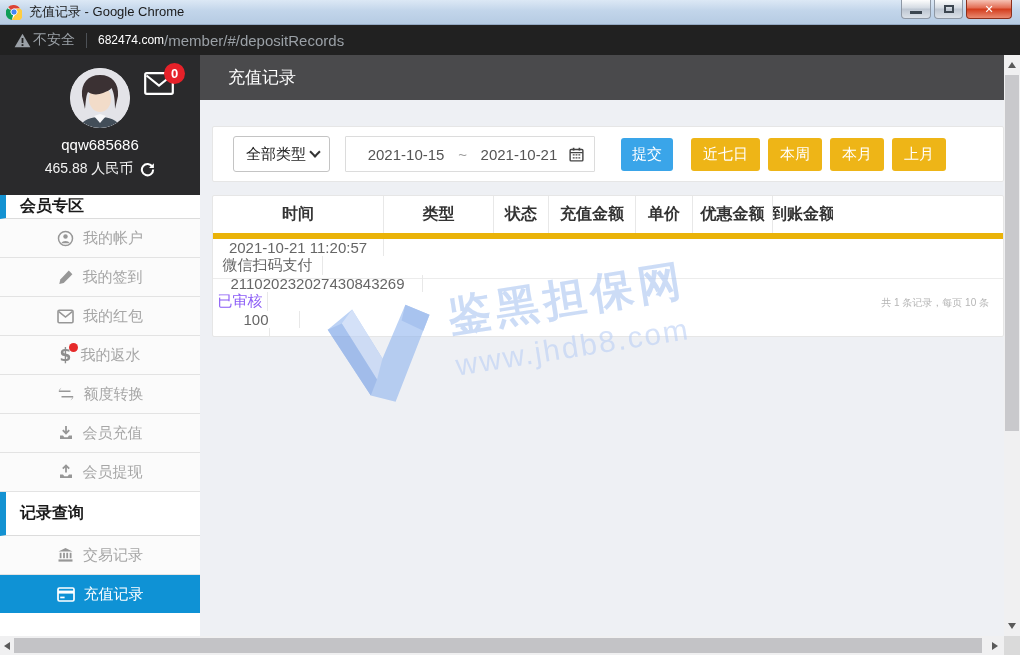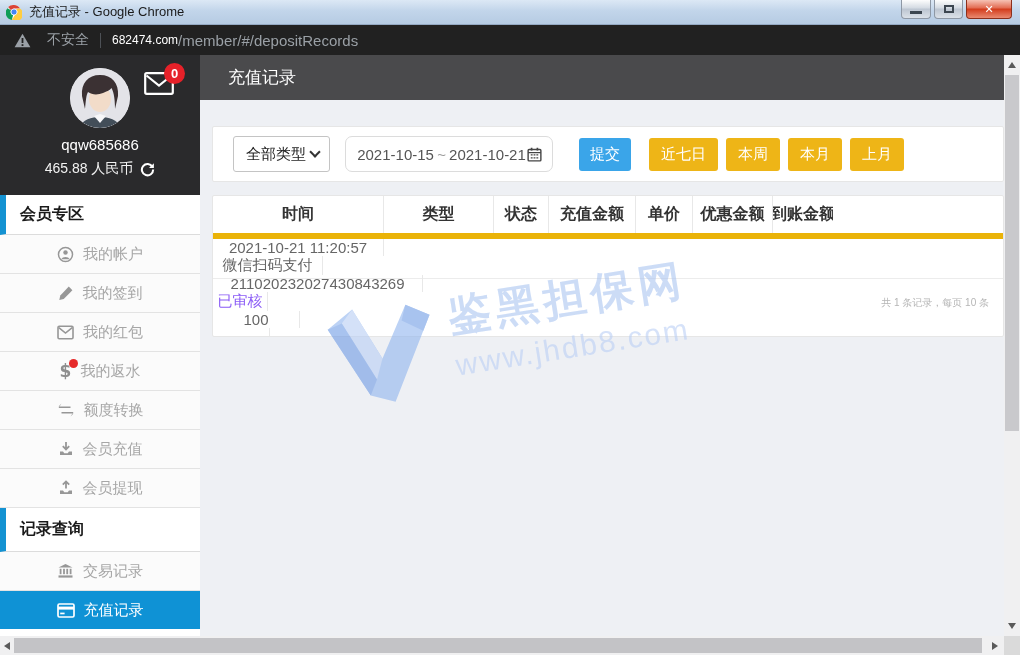--- a/index.html
+++ b/index.html
@@ -19,41 +19,41 @@
     font-size:10px; font-weight:bold; }
   .winbtn.min { width:30px; } .winbtn.max { width:29px; }
   .winbtn.close { width:46px; border-color:#8c2f1c;
     background:linear-gradient(#f6c2b4,#e26a50 45%,#d23b1b 50%,#ea8a71); color:#fff; font-size:11px; }
   .min-glyph { width:12px; height:3px; background:#3c4650; margin-top:7px; }
   .max-glyph { width:10px; height:8px; border:2px solid #3c4650; }
   
   .addressbar { position:absolute; left:0; top:25px; width:1020px; height:30px;
     background:#212121; display:flex; align-items:center; padding-left:14px; }
   .addr-sep { width:1px; height:15px; background:#4d5156; margin:0 11px; }
-  .addr-warn { display:flex; align-items:center; gap:16px; color:#9aa0a6; font-size:14px; }
+  .addr-warn { display:flex; align-items:center; gap:2px; color:#9aa0a6; font-size:14px; }
   .addr-domain { color:#fff; font-size:12px; }
   .addr-path { color:#9aa0a6; font-size:15px; }
 
   
   .sidebar { position:absolute; left:0; top:55px; width:200px; height:581px; background:#fff; }
   .main { position:absolute; left:200px; top:55px; width:804px; height:581px; background:#eef0f4; overflow:hidden; }
 
   
   .profile { position:relative; height:140px; background:#2a2a2c; display:flex;
     flex-direction:column; align-items:center; }
   .avatar { margin-top:13px; width:60px; height:60px; border-radius:50%; overflow:hidden; background:#e3e3e8; }
   .mailwrap { position:absolute; right:26px; top:17px; }
   .badge { position:absolute; right:-11px; top:-9px; min-width:21px; height:21px; border-radius:50%;
     background:#e62129; color:#fff; font-size:13px; font-weight:bold; display:flex;
     align-items:center; justify-content:center; }
   .username { color:#fff; font-size:15px; margin-top:8px; }
   .balance { color:#f2f2f2; font-size:14px; margin-top:7px; display:flex; align-items:center; gap:7px; }
 
   
-  .menu-header { height:40px; background:#fff; border-left:6px solid #1492d2;
+  .menu-header { height:24px; background:#fff; border-left:6px solid #1492d2;
     border-bottom:1px solid #dcdcdc; display:flex; align-items:center; padding-left:14px;
     font-size:16px; font-weight:bold; color:#1a1a1a; }
   .menu-header.h2 { height:44px; }
   .menu-item { height:39px; background:#fbfbfb; border-bottom:1px solid #e3e3e3;
     display:flex; align-items:center; justify-content:center; gap:9px;
     font-size:15px; color:#a6a6a6; cursor:pointer; }
   .menu-item .micon { color:#979797; display:flex; align-items:center; }
   .menu-item.active { height:38px; background:#0f92d5; color:#fff; border-bottom:none; }
   .menu-item.active .micon { color:#fff; }
   .dollar { position:relative; font-weight:bold; font-size:17px; color:#8e8e8e; font-family:"DejaVu Sans",sans-serif; }
@@ -62,21 +62,21 @@
   
   .main-header { height:45px; background:#4a4a4c; color:#fff; font-size:17px;
     display:flex; align-items:center; padding-left:28px; }
   .filter-panel { margin:26px 0 0 12px; width:792px; height:56px; background:#fff;
     border:1px solid #e6e6e6; border-radius:2px; display:flex; align-items:center; padding-left:20px; }
   .type-select { width:97px; height:36px; border:1px solid #c4c4c4; border-radius:3px;
     display:flex; align-items:center; justify-content:space-between; padding:0 10px 0 12px;
     font-size:15px; color:#222; background:#fff; cursor:pointer; }
   .chev { width:8px; height:8px; border-right:2px solid #333; border-bottom:2px solid #333;
     transform:rotate(45deg); margin-top:-4px; }
-  .date-box { margin-left:15px; width:208px; height:36px; border:1px solid #dcdcdc; border-radius:7px;
+  .date-box { margin-left:15px; width:250px; height:36px; border:1px solid #dcdcdc; border-radius:1px;
     display:flex; align-items:center; padding:0 10px; font-size:15px; color:#555; background:#fff; }
   .date-box .dval { flex:1; text-align:center; }
   .date-box .dsep { color:#999; padding:0 2px; }
   .btn { height:33px; border-radius:3px; color:#fff; font-size:15px; display:flex;
     align-items:center; justify-content:center; cursor:pointer; }
   .btn-submit { margin-left:26px; width:52px; background:#3aa5e9; }
   .btn-quick { background:#eeb517; padding:0 12px; }
   .q0 { margin-left:18px; } .q1,.q2,.q3 { margin-left:8px; }
 
   

